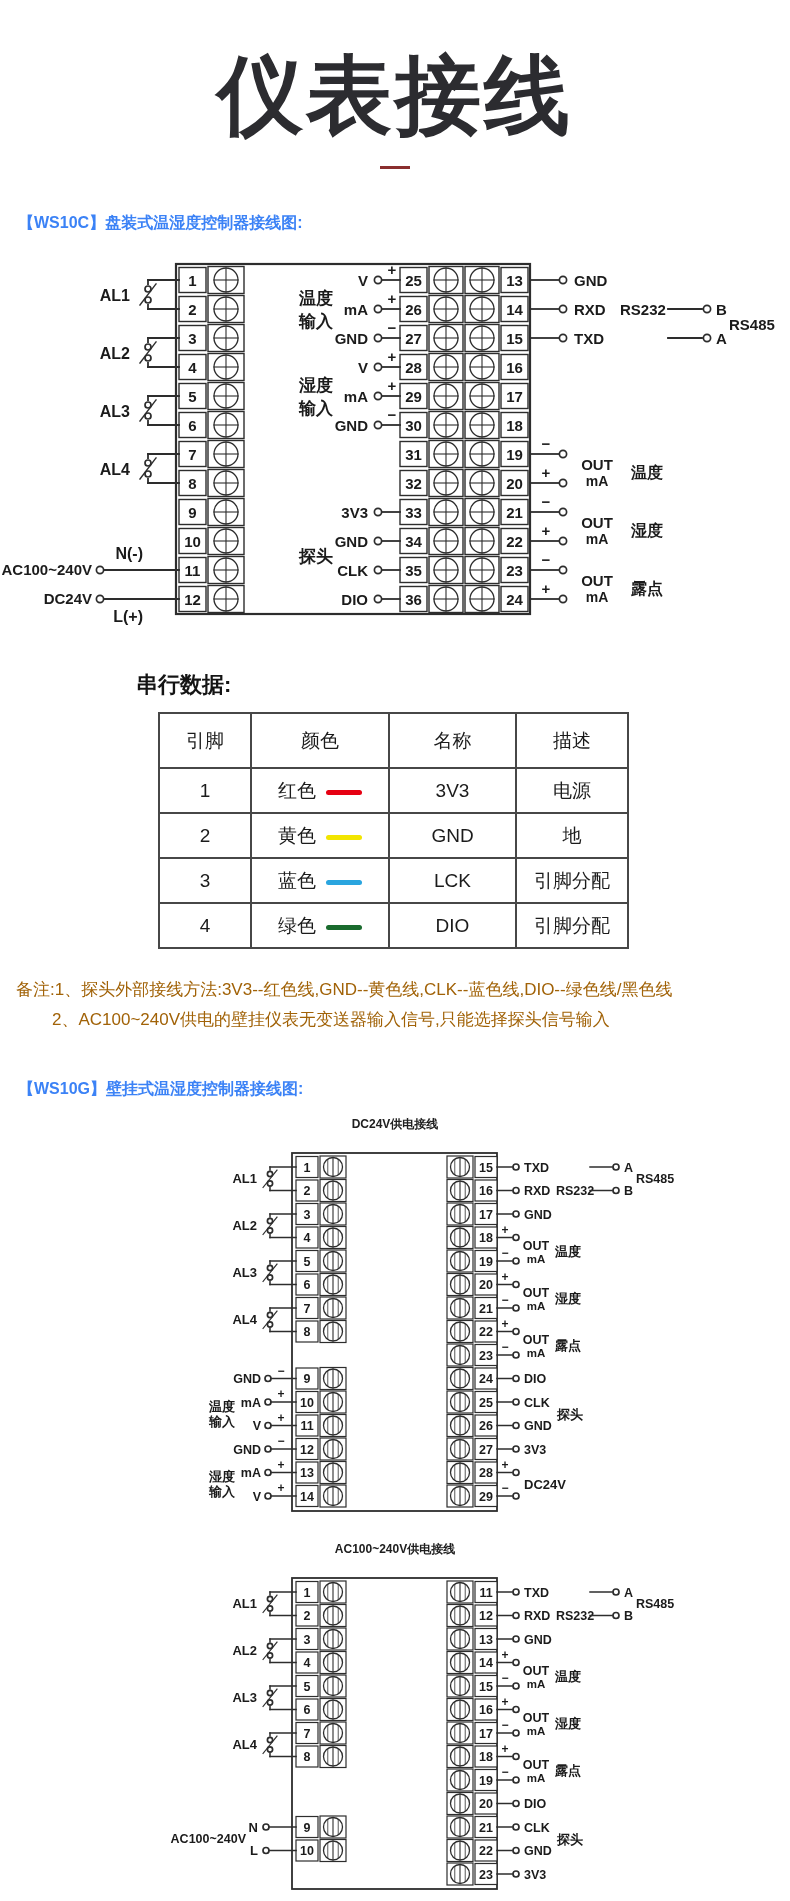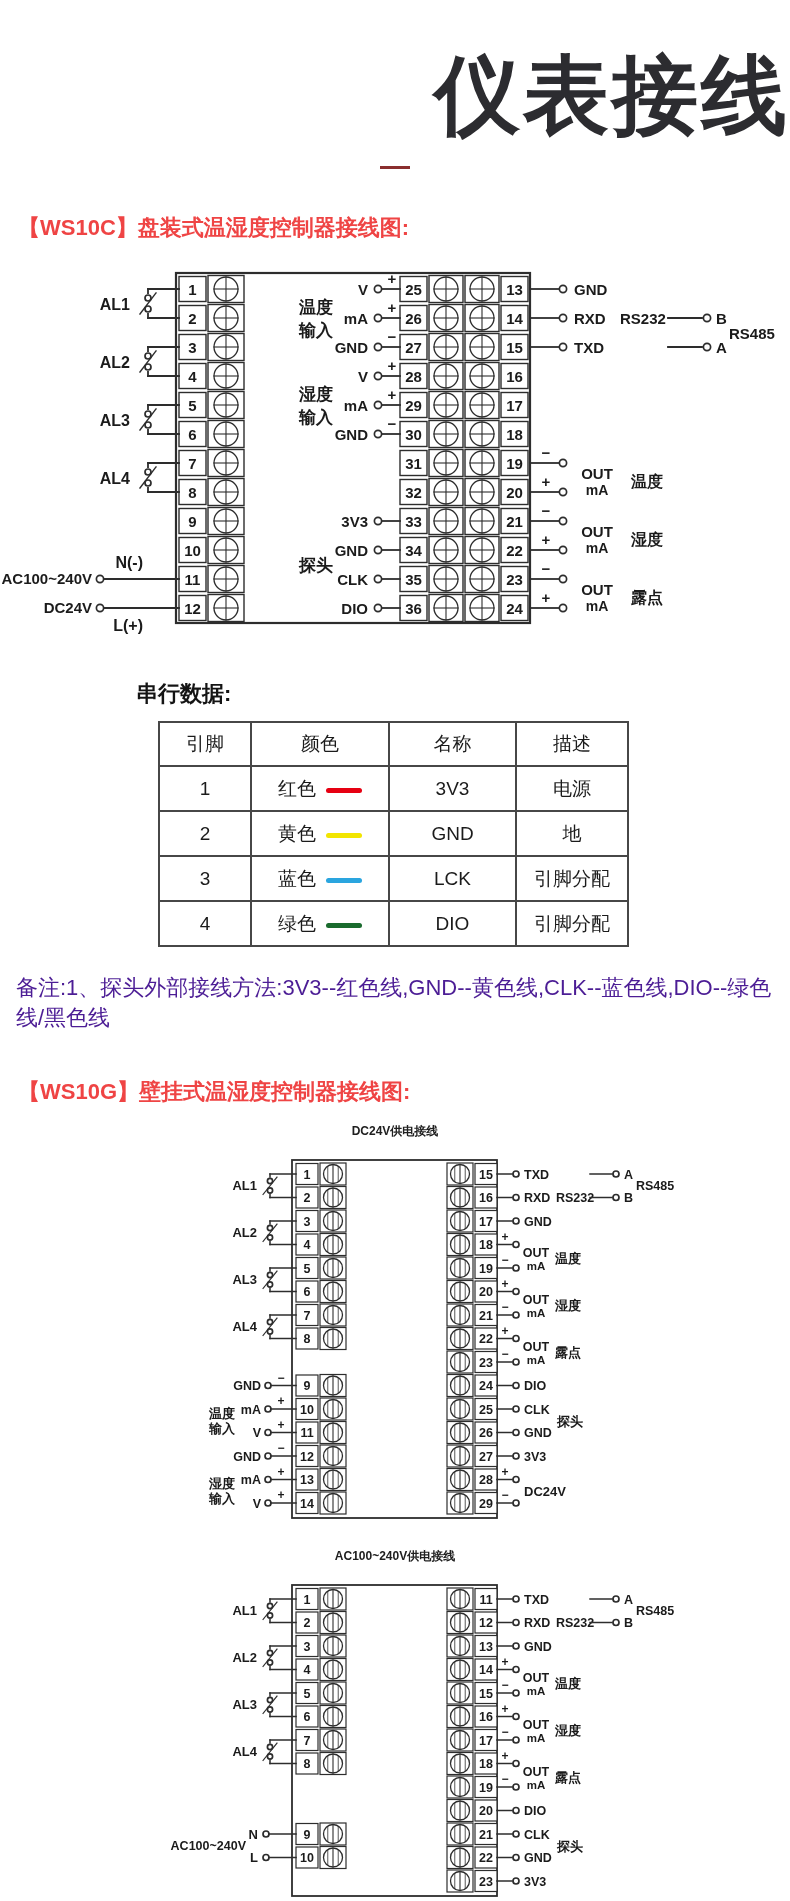--- a/index.html
+++ b/index.html
@@ -1,30 +1,30 @@
 <!DOCTYPE html>
 <html><head>
 <meta charset="utf-8">
 <style>
   *{margin:0;padding:0;box-sizing:border-box}
   html,body{background:#ffffff}
   body{width:790px;min-height:1901px;font-family:"Liberation Sans",sans-serif;color:#1d1d1f;overflow-x:hidden}
-  .banner{padding-top:50px;text-align:right}
+  .banner{padding-top:50px;text-align:center}
   .banner h1{font-size:86px;font-weight:900;letter-spacing:3px;color:#2c2c30;line-height:1.05}
   .rule{width:30px;height:3px;margin:26px auto 0}
-  .sec-heading{font-size:22px;font-weight:700;margin:44px 0 0 18px;color:#ef4444}
+  .sec-heading{font-size:16px;font-weight:700;margin:44px 0 0 18px;color:#3b82f6}
   svg.diagram{display:block;margin-top:6px}
   svg text{font-family:"Liberation Sans","DejaVu Sans",sans-serif;fill:#1b1b1b}
   .pin-title{font-size:22px;font-weight:700;margin:34px 0 12px 136px;color:#141414}
   table.pins{border-collapse:collapse;margin-left:158px;table-layout:fixed}
   table.pins th,table.pins td{border:2px solid #474747;text-align:center;font-size:19px;color:#1b1b1b;font-weight:400}
-  table.pins th{height:44px}
+  table.pins th{height:55px}
   table.pins td{height:45px}
   .swatch{display:inline-block;width:36px;height:5px;border-radius:3px;margin-left:10px;vertical-align:2px}
-  .notes{margin:26px 0 0 16px;font-size:22px;line-height:30px;color:#4c1d95}
+  .notes{margin:26px 0 0 16px;font-size:17px;line-height:30px;color:#a16207}
   .notes .l2{padding-left:36px}
   .sub-title{text-align:center;font-size:12px;font-weight:700;margin-top:16px;color:#202020}
 </style>
 </head>
 <body>
 
 <div class="banner">
   <h1>仪表接线</h1>
   <div class="rule" style="background: rgb(138, 47, 47);"></div>
 </div>
@@ -550,20 +550,21 @@
         <td>4</td>
         <td><span>绿色</span><span class="swatch" style="background: rgb(26, 107, 46);"></span></td>
         <td>DIO</td>
         <td>引脚分配</td>
       </tr>
     </tbody>
 </table>
 
 <div class="notes">
   <div class="l1">备注:1、探头外部接线方法:3V3--红色线,GND--黄色线,CLK--蓝色线,DIO--绿色线/黑色线</div>
+  <div class="l2">2、AC100~240V供电的壁挂仪表无变送器输入信号,只能选择探头信号输入</div>
 </div>
 
 <div class="sec-heading">【WS10G】壁挂式温湿度控制器接线图:</div>
 
 <div class="sub-title">DC24V供电接线</div>
 <svg class="diagram" width="790" height="386" viewBox="0 0 790 386" xmlns="http://www.w3.org/2000/svg">
     <rect x="292" y="14" width="205" height="358" fill="none" stroke="#2d2d2d" stroke-width="1.8"></rect>
     <g>
       <rect x="296" y="17.5" width="22" height="21" fill="#ffffff" stroke="#2d2d2d" stroke-width="1.2"></rect>
       <text x="307" y="32.5" font-size="12.5" text-anchor="middle" font-weight="600">1</text>

